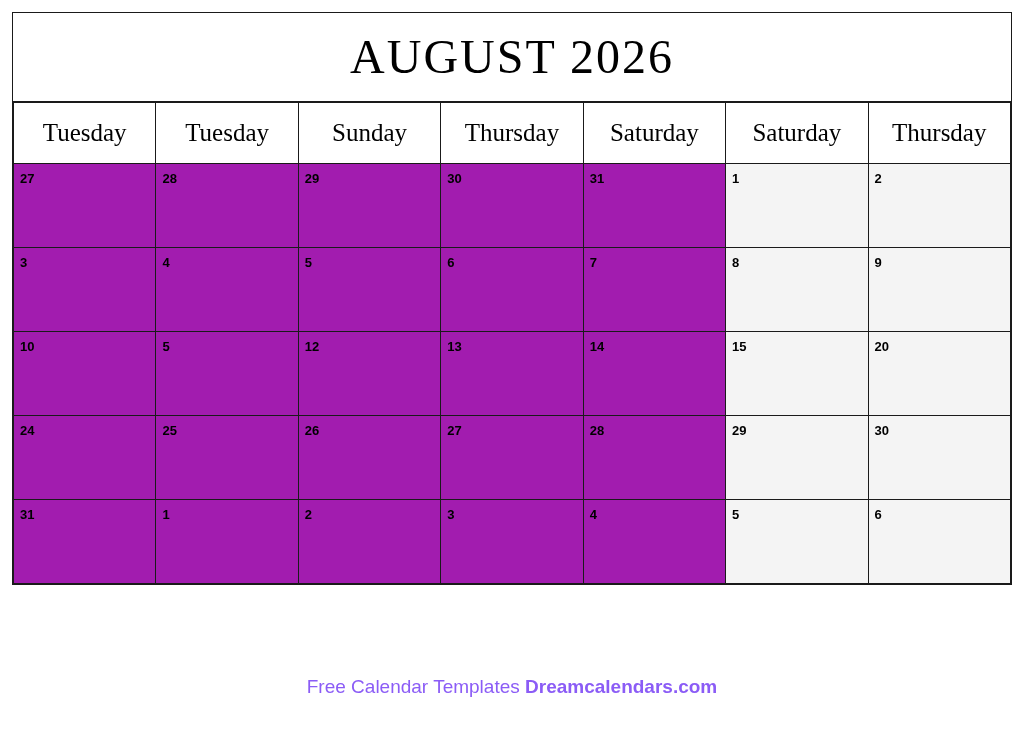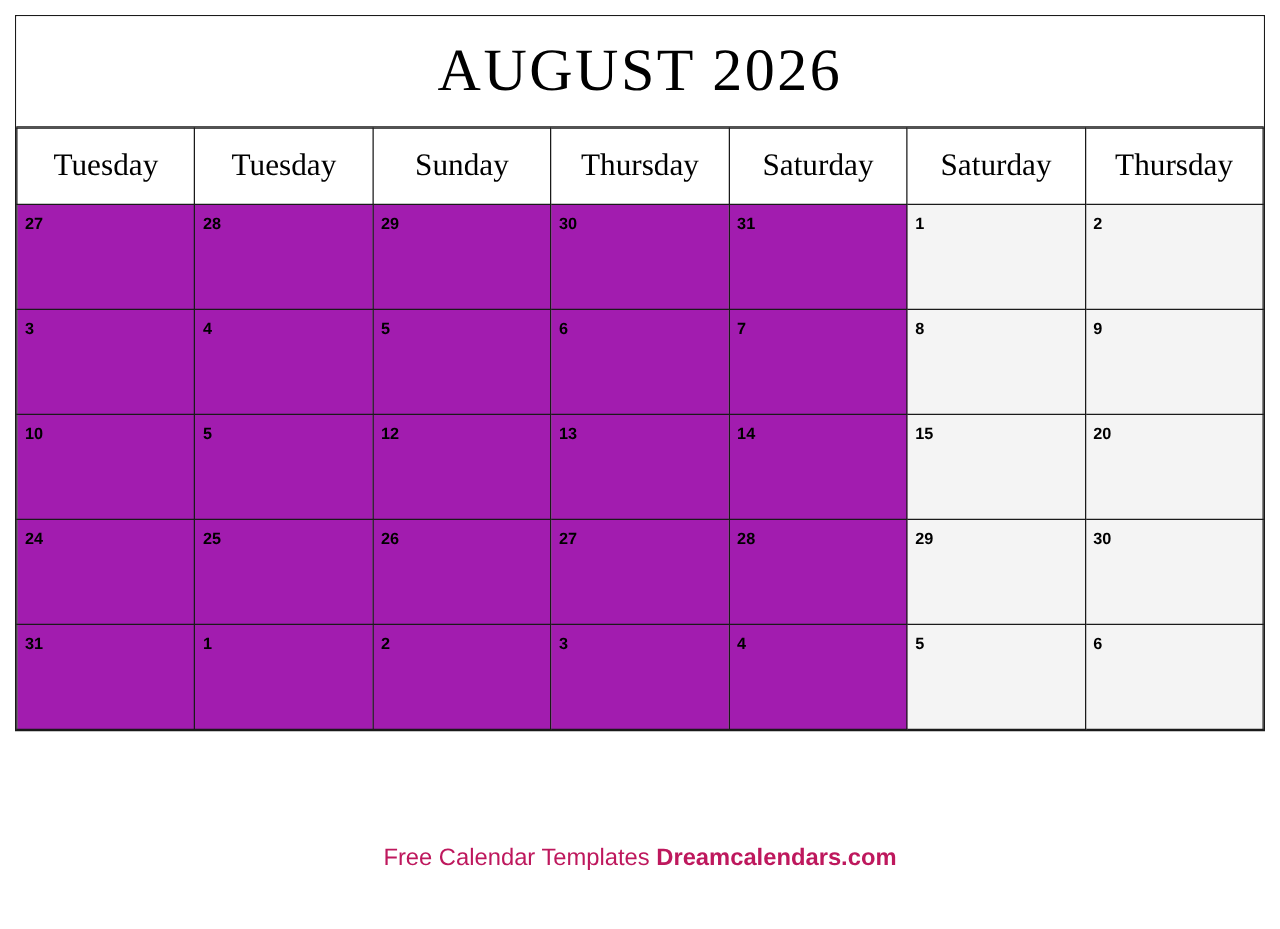--- a/index.html
+++ b/index.html
@@ -79,21 +79,21 @@
     color: #000000;
   }
   .footer {
     position: absolute;
     left: 0;
     right: 0;
     top: 676px;
     text-align: center;
     font-family: "Liberation Sans", sans-serif;
     font-size: 19px;
-    color: #be185d;
+    color: #8b5cf6;
   }
   .footer .brand {
     font-weight: bold;
   }
 </style>
 </head>
 <body>
 
 <div class="page">
 

